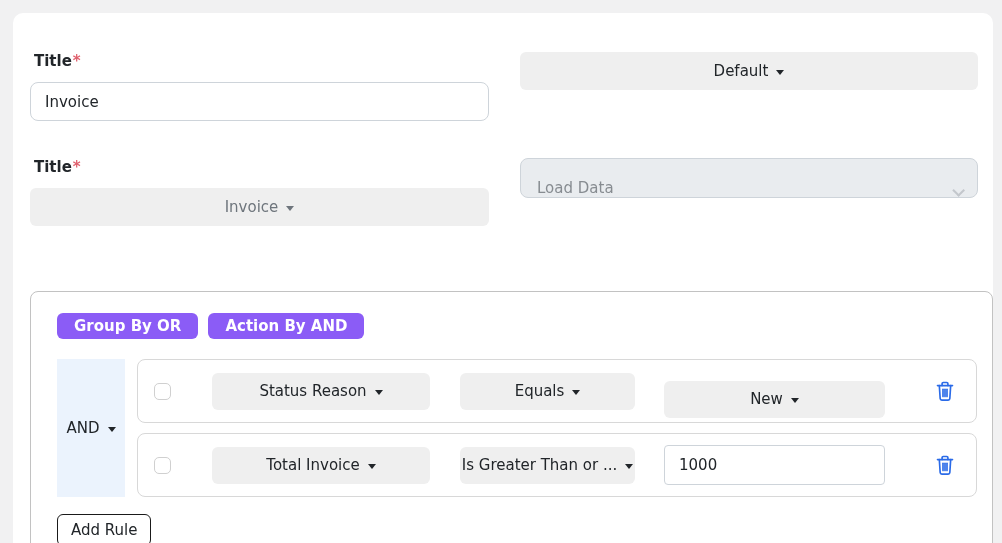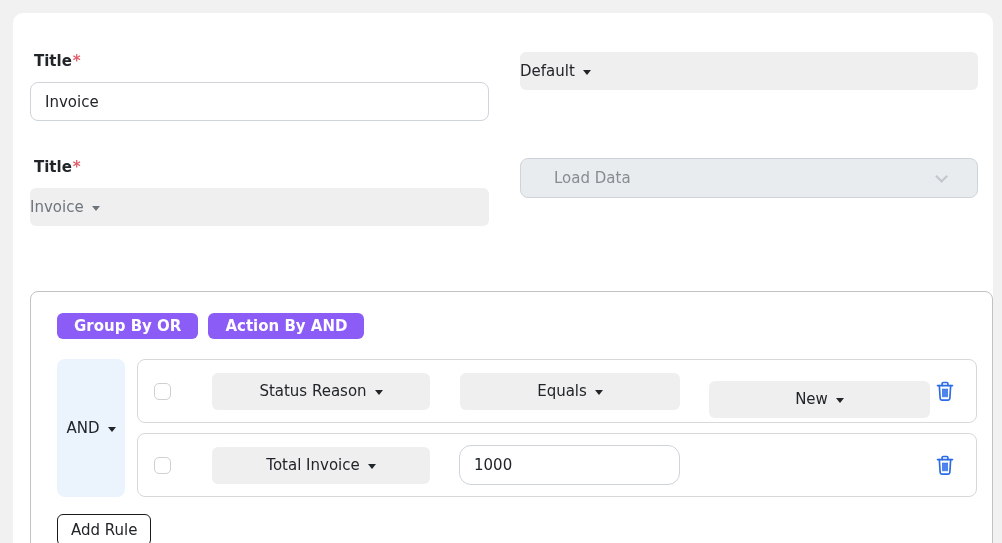--- a/index.html
+++ b/index.html
@@ -42,43 +42,43 @@
     font-size:15px;
     color:#212529;
     font-family:inherit;
     outline:none;
   }
   .pill-dropdown {
     width:100%; height:38px;
     background:#efefef;
     border:none;
     border-radius:6px;
-    display:flex; align-items:center; 
+    display:flex; align-items:center; justify-content:center;
     font-size:15px;
     color:#212529;
     cursor:pointer;
     font-family:inherit;
   }
   .pill-dropdown.muted { color:#6e757c; }
   .caret {
     display:inline-block;
     width:0; height:0;
     border-left:4.5px solid transparent;
     border-right:4.5px solid transparent;
     border-top:5.5px solid currentColor;
     margin-left:8px;
     position:relative; top:1px;
   }
   .disabled-select {
     width:100%; height:40px;
     background:#e9ecef;
     border:1px solid #ced4da;
     border-radius:8px;
-    display:flex; align-items:center;
-    padding:0 33px;
+    display:flex; align-items:flex-end;
+    padding:0 16px;
     color:#878c91;
     font-size:15px;
   }
   .chevron {
     margin-left:auto;
     width:9px; height:9px;
     border-right:2px solid #c3c7cc;
     border-bottom:2px solid #c3c7cc;
     transform:rotate(45deg) translateY(-3px);
   }
@@ -105,21 +105,21 @@
     display:flex; align-items:center;
   }
   .rules-area {
     margin-top:20px;
     display:flex;
   }
   .combinator-panel {
     width:68px;
     height:138px;
     background:#ebf3fd;
-    border-radius:8px;
+    border-radius:0;
     display:flex; align-items:center; justify-content:center;
     font-size:15px;
     color:#212529;
     cursor:pointer;
     flex:none;
   }
   .rule-rows {
     margin-left:12px;
     flex:1;
     display:flex;
@@ -151,27 +151,27 @@
     border:none;
     border-radius:6px;
     display:flex; align-items:center; justify-content:center;
     font-size:15px;
     color:#212529;
     cursor:pointer;
     font-family:inherit;
     flex:none;
   }
   .w1 { width:218px; margin-left:41px; }
-  .w2 { width:220px; margin-left:30px; }
+  .w2 { width:175px; margin-left:30px; }
   .w3 { width:221px; margin-left:29px;margin-top:16px; }
   .value-input {
     width:221px; margin-left:29px;
     height:40px;
     border:1px solid #ced4da;
-    border-radius:12px;
+    border-radius:4px;
     padding:0 14px;
     font-size:15px;
     color:#212529;
     font-family:inherit;
     outline:none;
     flex:none;
   }
   .trash-btn {
     margin-left:auto;
     background:none; border:none; cursor:pointer;
@@ -268,20 +268,24 @@
                 <path d="M12 11v8.5"></path>
                 <path d="M14.4 11v8.5"></path>
             </svg>
           </button>
         </div>
 
         <div class="rule-row">
           <input type="checkbox" class="checkbox" style="">
           <button class="rule-pill w1">
               <span>Total Invoice</span>
+              <span class="caret"></span>
+            </button>
+          <button class="rule-pill w2">
+              <span>Is Greater Than or ...</span>
               <span class="caret"></span>
             </button>
           <input class="value-input" type="text" value="1000" style="">
           <button class="trash-btn">
             <svg width="20" height="22" viewBox="0 0 24 26" fill="none" stroke="#2b6be8" stroke-width="2" stroke-linecap="round" stroke-linejoin="round">
               <path d="M3 6.5h18"></path>
               <path d="M8.5 6.5V4.2a1.4 1.4 0 0 1 1.4-1.4h4.2a1.4 1.4 0 0 1 1.4 1.4v2.3"></path>
               <path d="M5.2 6.5l1 15.5a2 2 0 0 0 2 1.9h7.6a2 2 0 0 0 2-1.9l1-15.5"></path>
               <path d="M9.6 11v8.5"></path>
                 <path d="M12 11v8.5"></path>

